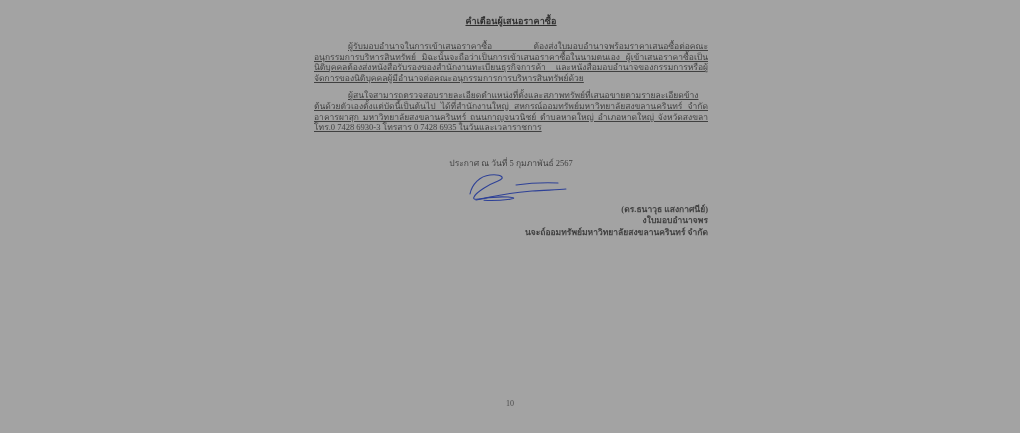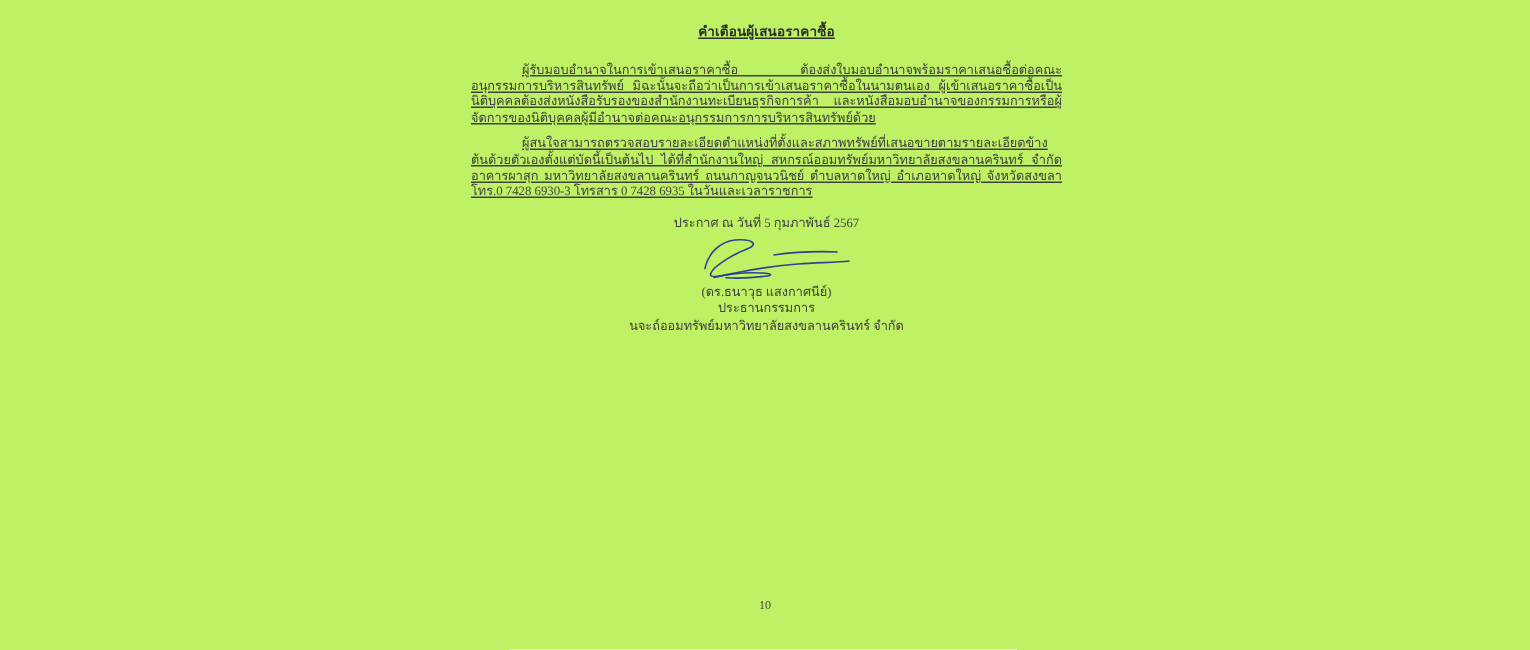--- a/index.html
+++ b/index.html
@@ -1,21 +1,21 @@
 <!DOCTYPE html>
 <html><head>
 <meta charset="utf-8">
 <style>
   * { margin: 0; padding: 0; box-sizing: border-box; }
   html, body { background: #ffffff; }
   .page {
     position: relative;
     width: 1020px;
     height: 433px;
-    background: #bef264;
+    background: #a3a3a3;
     font-family: "Liberation Serif", "DejaVu Serif", serif;
     color: #3a3a3a;
     overflow: hidden;
   }
   .content {
     position: absolute;
     left: 314px;
     top: 14px;
     width: 394px;
   }
@@ -35,35 +35,36 @@
     text-indent: 34px;
     color: #404040;
     margin-bottom: 7px;
     word-break: break-word;
     text-decoration: underline;
   }
   .date-line {
     text-align: center;
     font-size: 8.5px;
     color: #404040;
-    margin-top: 8px;
+    margin-top: 23px;
   }
   .sig-block {
     margin-top: 2px;
     text-align: center;
   }
   .sig-svg {
     display: block;
     margin: 0 auto -4px auto;
   }
   .sig-name, .sig-position, .sig-org {
-    text-align: center;
+    text-align: right;
     font-size: 8.5px;
     line-height: 11.5px;
     color: #404040;
+    font-weight: bold;
   }
   .page-number {
     position: absolute;
     left: 0;
     right: 0;
     top: 399px;
     text-align: center;
     font-size: 8px;
     color: #4a4a4a;
   }
@@ -84,19 +85,19 @@
 
     <div class="sig-block">
       <svg class="sig-svg" width="130" height="36" viewBox="0 0 130 36" aria-hidden="true">
         <g fill="none" stroke="#2e4197" stroke-width="1.1" stroke-linecap="round" stroke-linejoin="round">
           <path d="M24 22 C26 12, 34 4, 44 3 C56 2, 60 6, 52 9 C44 12, 30 20, 28 25 C26 29, 34 27, 44 25 C58 22, 74 20, 86 19 C100 18, 112 18, 120 17"></path>
           <path d="M30 28 C40 25.5, 52 24.5, 62 25 C68 25.3, 70 26.5, 64 27.2 C56 28.2, 44 28.6, 38 28.2"></path>
           <path d="M70 13 C84 11, 100 10.5, 112 11"></path>
         </g>
       </svg>
       <div class="sig-name">(ดร.ธนาวุธ  แสงกาศนีย์)</div>
-      <div class="sig-position">ประธานกรรมการ</div>
+      <div class="sig-position">งใบมอบอำนาจพร</div>
       <div class="sig-org">นจะถ์ออมทรัพย์มหาวิทยาลัยสงขลานครินทร์ จำกัด</div>
     </div>
   </div>
 
   <div class="page-number">10</div>
 </div>
 
 </body></html>

